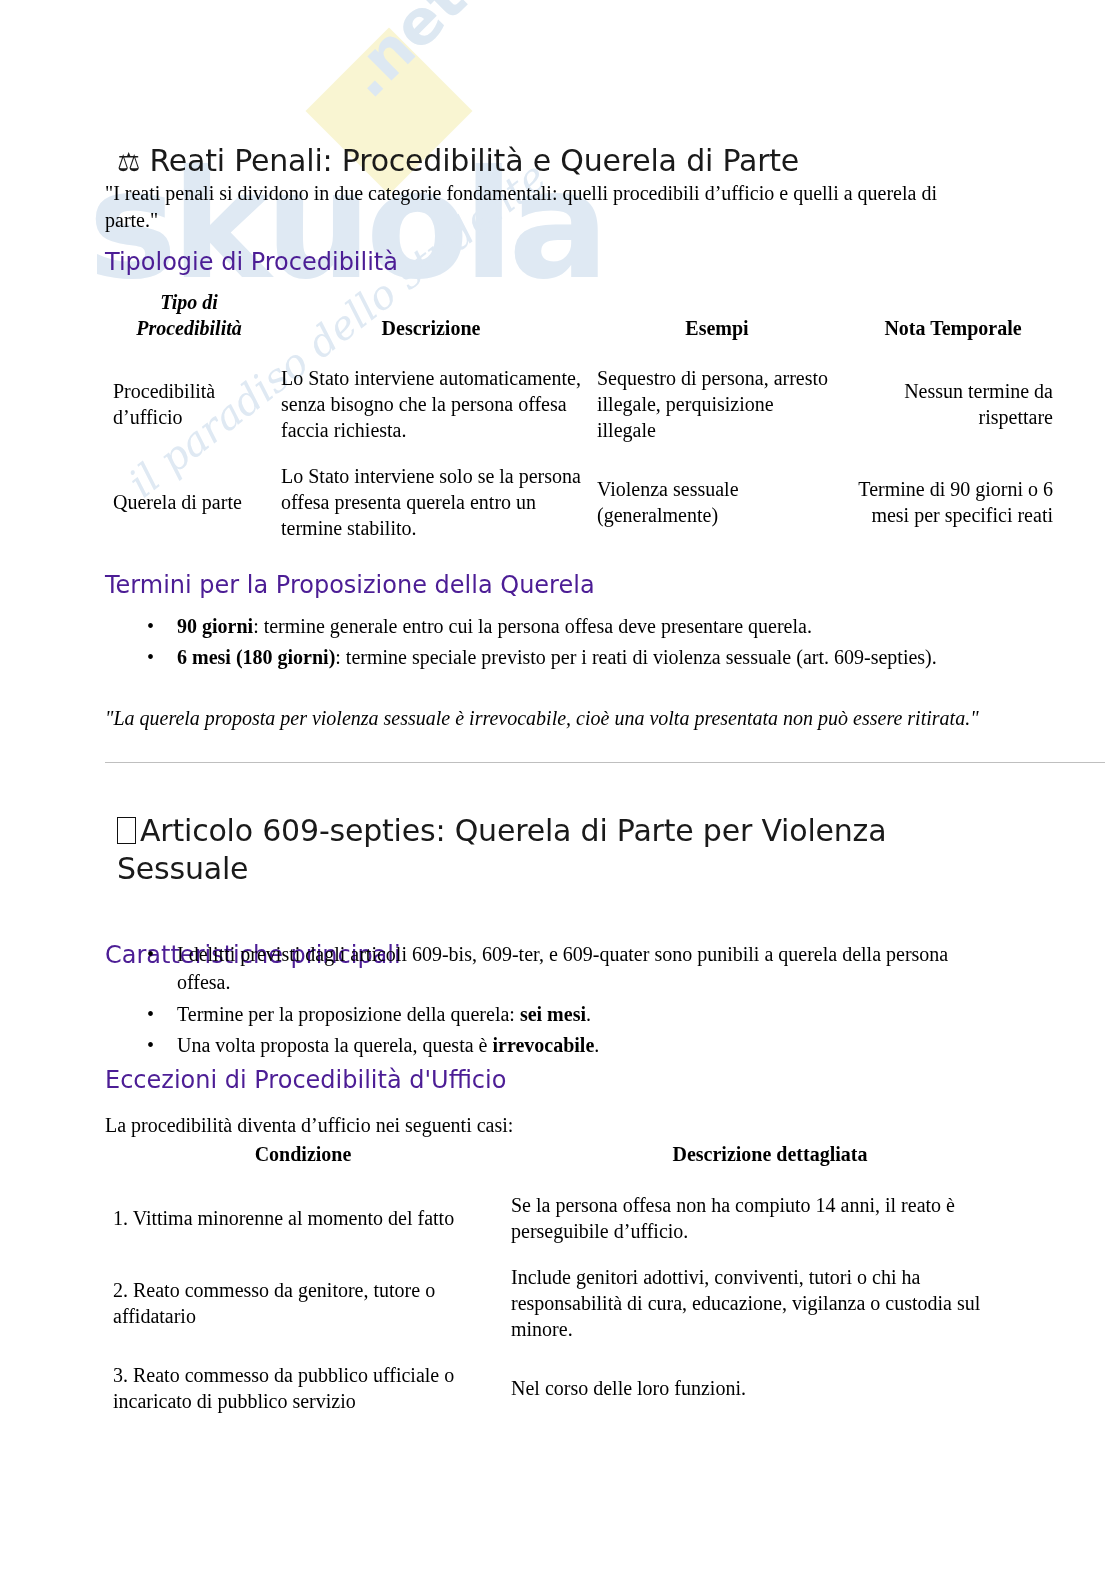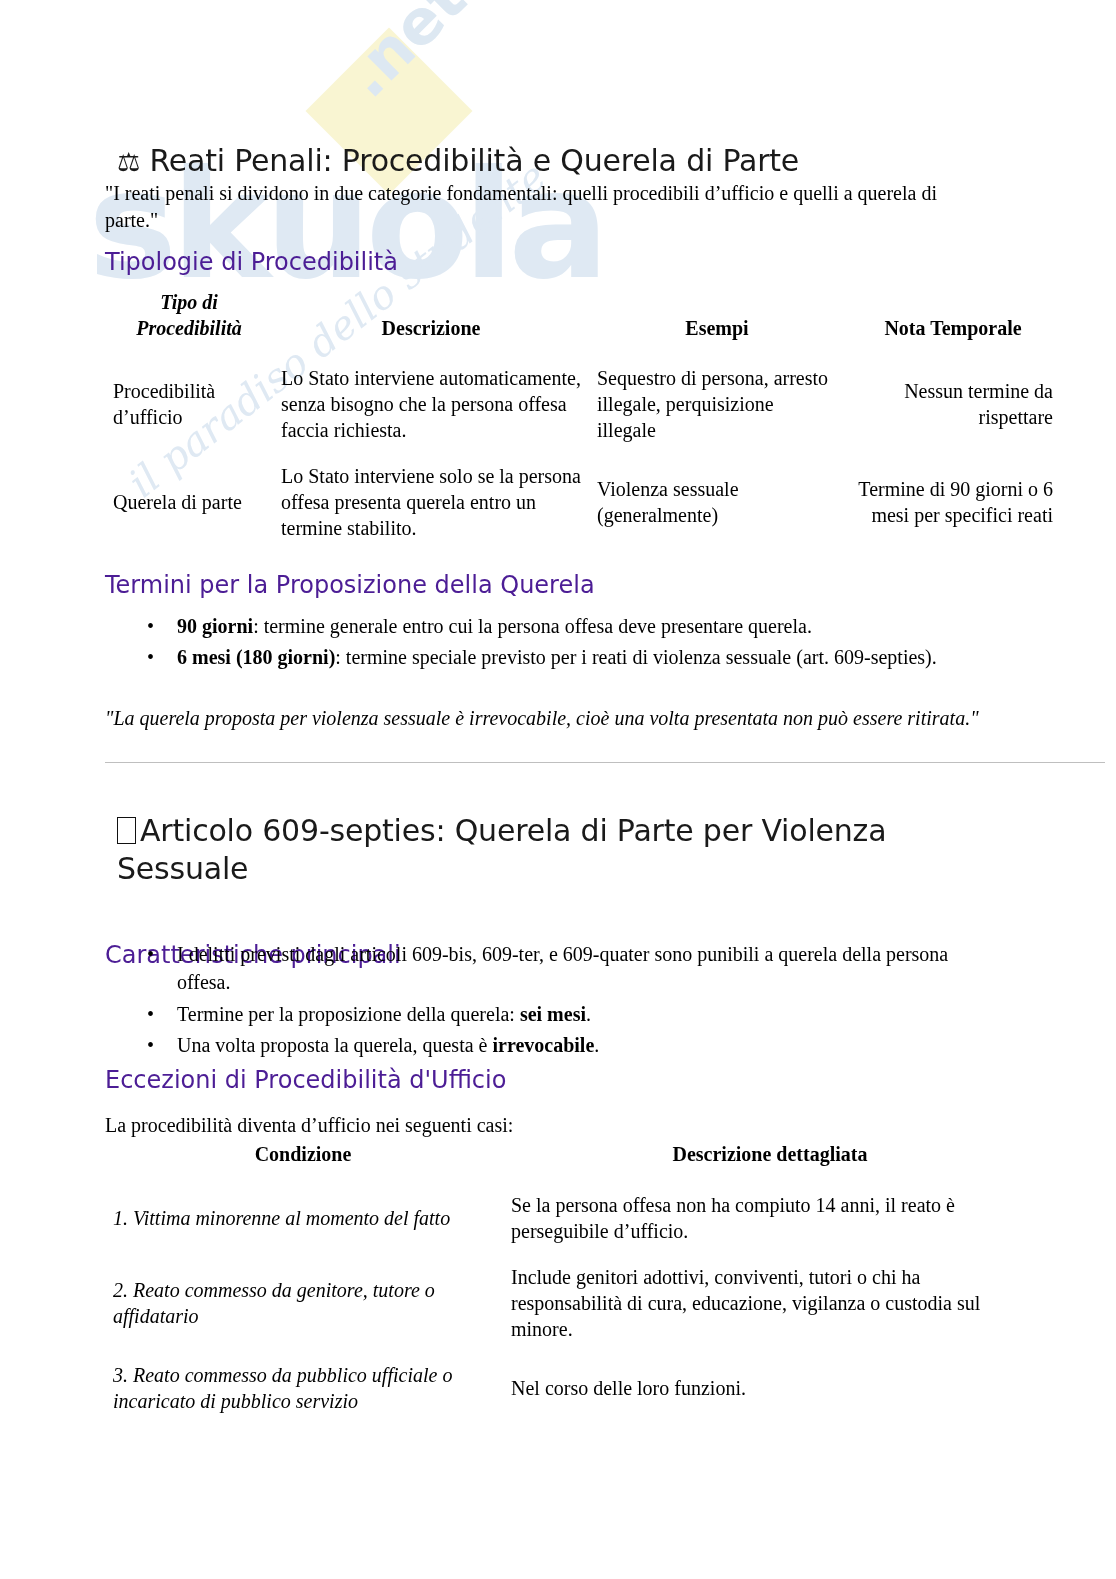--- a/index.html
+++ b/index.html
@@ -181,21 +181,21 @@
   #table-procedibilita td.c3 { text-align: right;   width: 200px; }
   #table-procedibilita th.c0 { width: 152px; font-style: italic; }
   #table-procedibilita th.c1 { width: 300px; }
   #table-procedibilita th.c2 { width: 240px; }
   #table-procedibilita th.c3 { width: 200px; }
 
   
   #table-eccezioni th.k0 { width: 380px; }
   #table-eccezioni th.k1 { width: 520px; }
   #table-eccezioni td  { text-align: left; vertical-align: middle; }
-  #table-eccezioni td.k0 { width: 380px; font-style: italic; }
+  #table-eccezioni td.k0 { width: 380px; }
   #table-eccezioni td.k1 { width: 520px; padding-left: 10px; }
 </style>
 </head>
 <body>
 
 <div id="watermark-layer">
   <div class="wm-diamond"></div>
   <div class="wm-logo">skuola</div>
   <div class="wm-logo-net">.net</div>
   <div class="wm-script">il paradiso dello studente</div>

